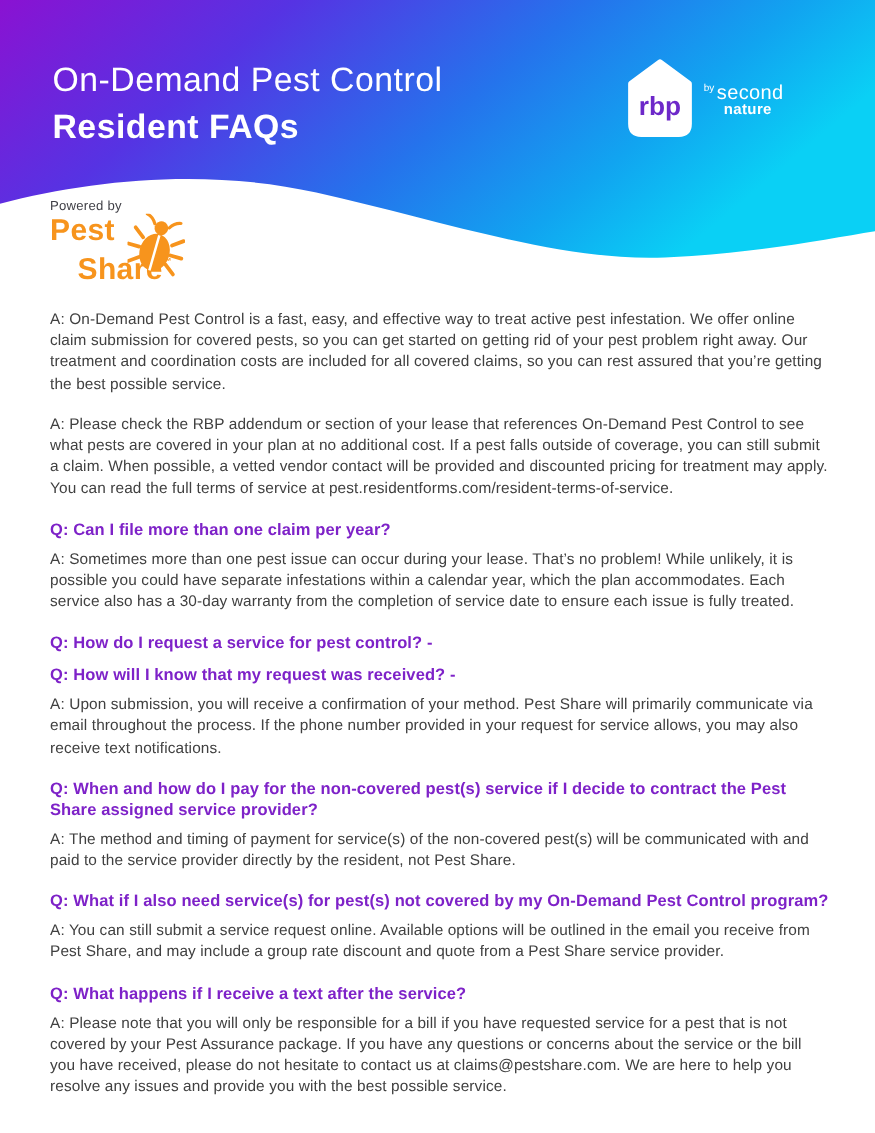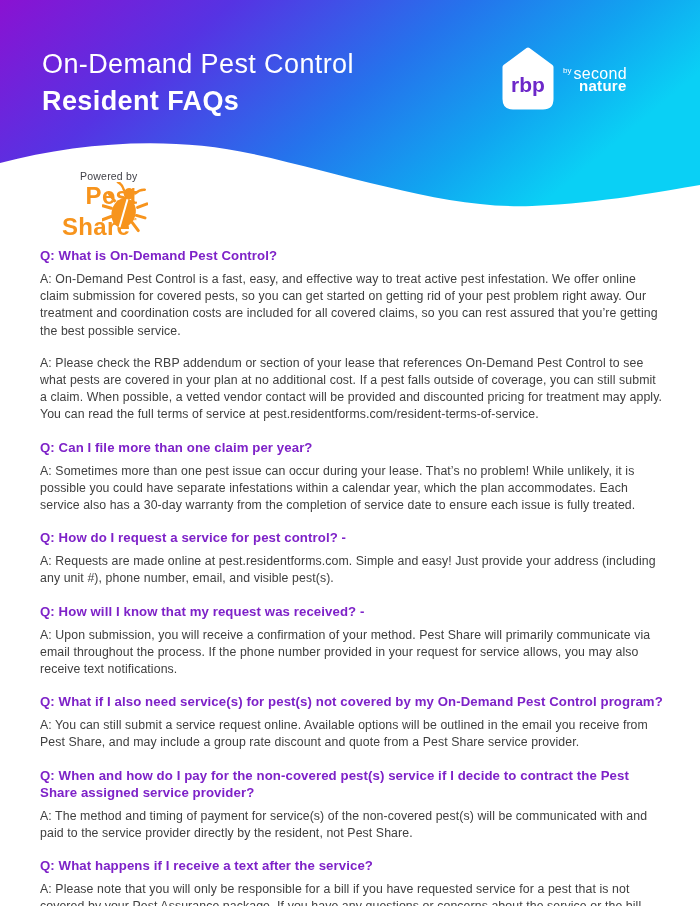--- a/index.html
+++ b/index.html
@@ -26,24 +26,24 @@
   }
 
   
   .rbp-logo { position: absolute; top: 45px; left: 497px; z-index: 2; }
   .sn-brand {
     position: absolute; top: 64px; left: 563px; z-index: 2;
     color: #ffffff; line-height: 14px;
   }
   .sn-brand .by { font-size: 8px; font-weight: 400; vertical-align: 6px; margin-right: 2px; }
   .sn-brand .w1 { font-size: 16px; font-weight: 400; letter-spacing: 0.3px; }
-  .sn-brand .w2 { font-size: 15px; font-weight: 700; letter-spacing: 0.3px; display: block; margin-left: 16px; margin-top: -2px; }
+  .sn-brand .w2 { font-size: 12px; font-weight: 700; letter-spacing: 0.3px; display: block; margin-left: 16px; margin-top: -2px; }
 
   
-  .powered { position: absolute; top: 170px; left: 40px; z-index: 2; text-align: right; }
+  .powered { position: absolute; top: 159px; left: 40px; z-index: 2; }
   .powered .powered-label { font-size: 10.5px; color: #3f3f46; letter-spacing: 0.2px; }
   .powered .word-pest {
     font-size: 24px; font-weight: 800; color: #F7941D; letter-spacing: 0.3px;
     margin-top: 2px; line-height: 24px;
   }
   .powered .word-share {
     font-size: 24px; font-weight: 800; color: #F7941D; letter-spacing: 0.3px;
     margin-left: 22px; line-height: 24px; margin-top: 1px;
   }
   .powered .tm { font-size: 7px; font-weight: 700; vertical-align: 12px; }
@@ -121,51 +121,49 @@
           <ellipse cx="23" cy="31" rx="12" ry="15" stroke="none"></ellipse>
           <line x1="23" y1="17" x2="23" y2="46" stroke="#ffffff" stroke-width="2"></line>
         </g>
       </svg>
     </div>
   </div>
 
   <div class="content">
 
     <div class="faq-item">
-      <p class="faq-q">Q: What is On-Demand Pest Control?</p>
       <p class="faq-a">A: On-Demand Pest Control is a fast, easy, and effective way to treat active pest infestation. We offer online claim submission for covered pests, so you can get started on getting rid of your pest problem right away. Our treatment and coordination costs are included for all covered claims, so you can rest assured that you’re getting the best possible service.</p>
     </div>
 
     <div class="faq-item">
       <p class="faq-a">A: Please check the RBP addendum or section of your lease that references On-Demand Pest Control to see what pests are covered in your plan at no additional cost. If a pest falls outside of coverage, you can still submit a claim. When possible, a vetted vendor contact will be provided and discounted pricing for treatment may apply. You can read the full terms of service at pest.residentforms.com/resident-terms-of-service.</p>
     </div>
 
     <div class="faq-item">
       <p class="faq-q">Q: Can I file more than one claim per year?</p>
       <p class="faq-a">A: Sometimes more than one pest issue can occur during your lease. That’s no problem! While unlikely, it is possible you could have separate infestations within a calendar year, which the plan accommodates. Each service also has a 30-day warranty from the completion of service date to ensure each issue is fully treated.</p>
     </div>
 
     <div class="faq-item">
       <p class="faq-q">Q: How do I request a service for pest control? -</p>
-      <p class="faq-a">A: Requests are made online at pest.residentforms.com. Simple and easy! Just provide your address (including any unit #), phone number, email, and visible pest(s).</p>
     </div>
 
     <div class="faq-item">
       <p class="faq-q">Q: How will I know that my request was received? -</p>
       <p class="faq-a">A: Upon submission, you will receive a confirmation of your method. Pest Share will primarily communicate via email throughout the process. If the phone number provided in your request for service allows, you may also receive text notifications.</p>
     </div>
 
     <div class="faq-item">
-      <p class="faq-q">Q: What if I also need service(s) for pest(s) not covered by my On-Demand Pest Control program?</p>
-      <p class="faq-a">A: You can still submit a service request online. Available options will be outlined in the email you receive from Pest Share, and may include a group rate discount and quote from a Pest Share service provider.</p>
+      <p class="faq-q">Q: When and how do I pay for the non-covered pest(s) service if I decide to contract the Pest Share assigned service provider?</p>
+      <p class="faq-a">A: The method and timing of payment for service(s) of the non-covered pest(s) will be communicated with and paid to the service provider directly by the resident, not Pest Share.</p>
     </div>
 
     <div class="faq-item">
-      <p class="faq-q">Q: When and how do I pay for the non-covered pest(s) service if I decide to contract the Pest Share assigned service provider?</p>
-      <p class="faq-a">A: The method and timing of payment for service(s) of the non-covered pest(s) will be communicated with and paid to the service provider directly by the resident, not Pest Share.</p>
+      <p class="faq-q">Q: What if I also need service(s) for pest(s) not covered by my On-Demand Pest Control program?</p>
+      <p class="faq-a">A: You can still submit a service request online. Available options will be outlined in the email you receive from Pest Share, and may include a group rate discount and quote from a Pest Share service provider.</p>
     </div>
 
     <div class="faq-item">
       <p class="faq-q">Q: What happens if I receive a text after the service?</p>
       <p class="faq-a">A: Please note that you will only be responsible for a bill if you have requested service for a pest that is not covered by your Pest Assurance package. If you have any questions or concerns about the service or the bill you have received, please do not hesitate to contact us at claims@pestshare.com. We are here to help you resolve any issues and provide you with the best possible service.</p>
     </div>
 
   </div>
 </div>
 

